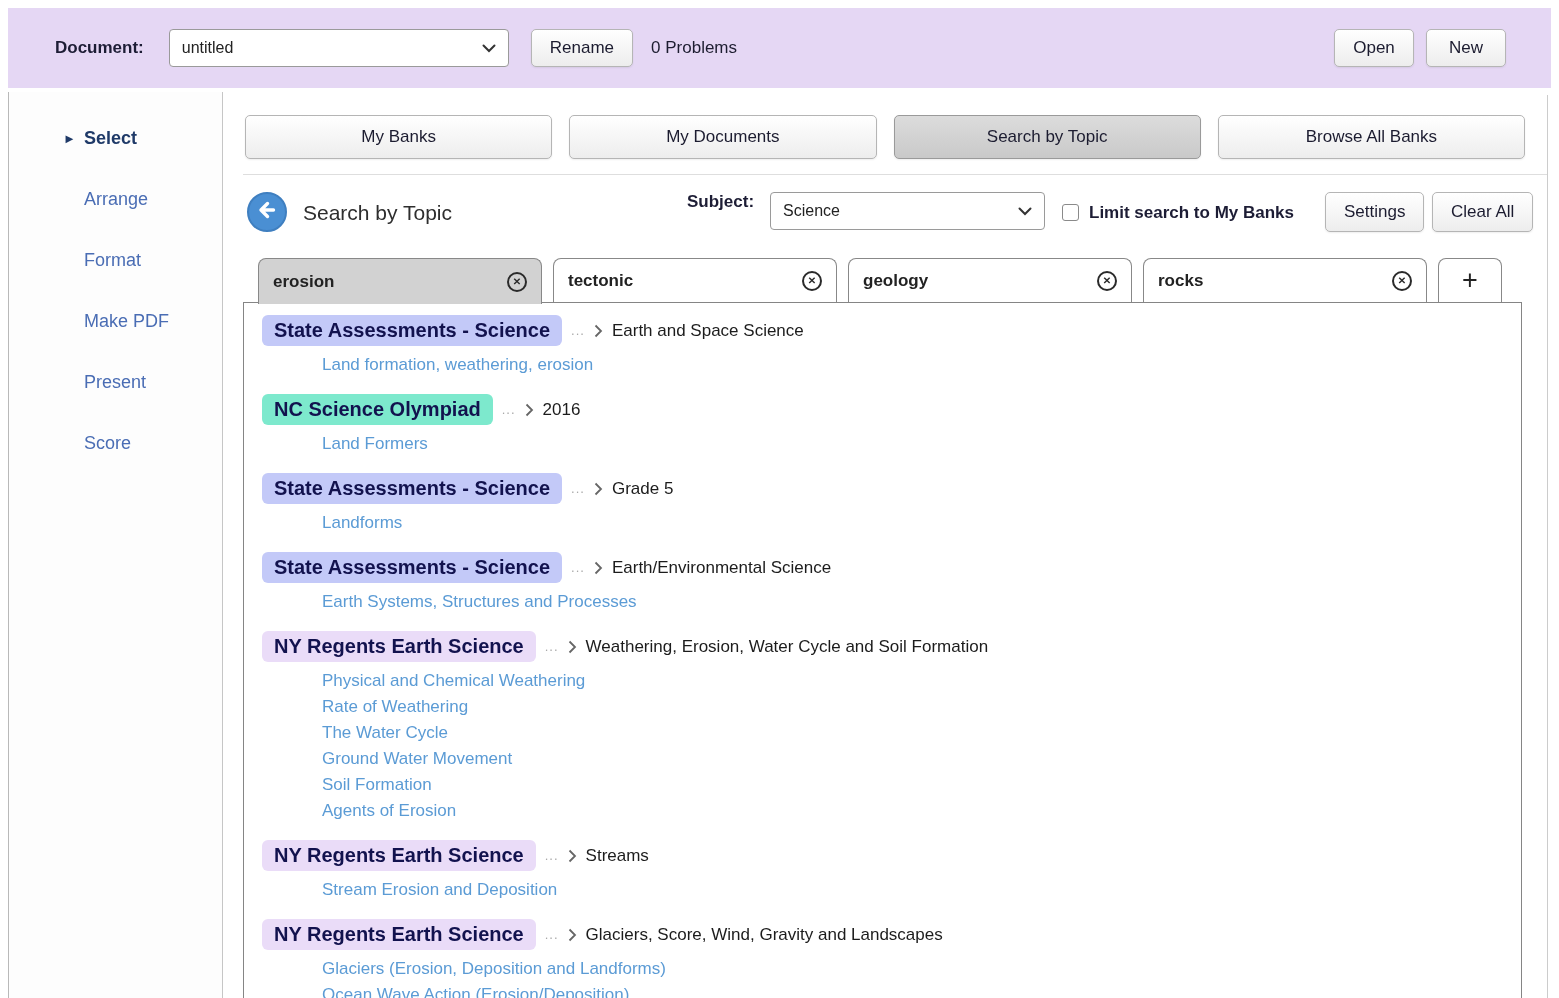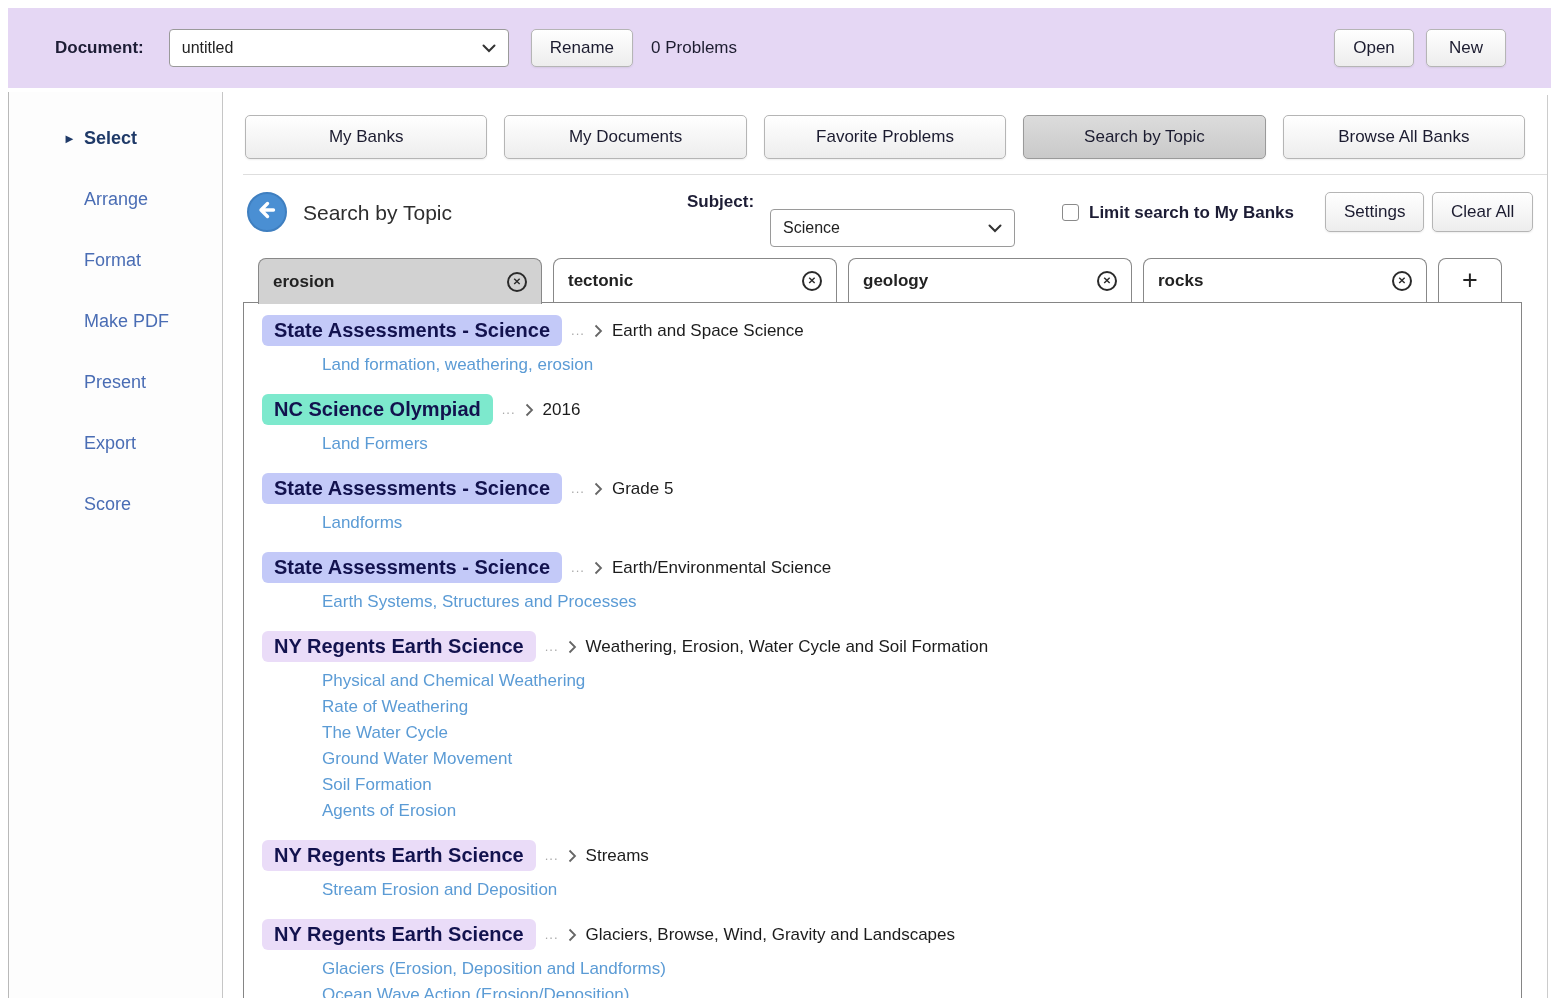--- a/index.html
+++ b/index.html
@@ -53,21 +53,21 @@
   .right-line { position:absolute; left:1547px; top:95px; width:1px; height:903px; background:#cccccc; }
 
   
   .back-btn {
     position:absolute; left:247px; top:192px; width:40px; height:40px; border-radius:50%;
     background:#4a8fd3; display:flex; align-items:center; justify-content:center; cursor:pointer;
     border:2px solid #3f7fc0;
   }
   .page-title { position:absolute; left:303px; top:201px; font-size:21px; color:#2e2e2e; }
   .subject-label { position:absolute; left:687px; top:192px; font-size:17px; font-weight:bold; color:#1d1d35; }
-  .subject-select { position:absolute; left:770px; top:209px; width:245px; }
+  .subject-select { position:absolute; left:770px; top:192px; width:275px; }
   .limit-checkbox {
     position:absolute; left:1062px; top:204px; width:17px; height:17px;
     border:1px solid #8a8a8a; border-radius:3px; background:#fff; cursor:pointer;
   }
   .limit-label { position:absolute; left:1089px; top:203px; font-size:17px; font-weight:bold; color:#1d1d35; }
   .settings-btn { position:absolute; left:1325px; top:192px; height:40px; }
   .clearall-btn { position:absolute; left:1432px; top:192px; height:40px; }
 
   
   .terms-row { position:absolute; left:258px; top:258px; height:46px; display:flex; gap:11px; z-index:2; }
@@ -138,31 +138,27 @@
     <div class="sb-item">
       <span class="sb-label">Format</span>
     </div>
     <div class="sb-item">
       <span class="sb-label">Make PDF</span>
     </div>
     <div class="sb-item">
       <span class="sb-label">Present</span>
     </div>
     <div class="sb-item">
-      <span class="sb-label">Export</span>
-    </div>
-    <div class="sb-item">
       <span class="sb-label">Score</span>
     </div>
   </nav>
 
 <div class="main-tabs" id="main-tabs">
     <button class="btn main-tab">My Banks</button>
     <button class="btn main-tab">My Documents</button>
-    <button class="btn main-tab">Favorite Problems</button>
     <button class="btn main-tab active">Search by Topic</button>
     <button class="btn main-tab">Browse All Banks</button>
   </div>
 <div class="tabs-divider"></div>
 <div class="right-line"></div>
 
 <div class="back-btn">
   <span>
     <svg width="20" height="20" viewBox="0 0 20 20">
         <path d="M10.5 3.5 L4 10 L10.5 16.5 M4 10 H16.5" fill="none" stroke="#ffffff" stroke-width="3.4" stroke-linecap="round" stroke-linejoin="round"></path>
@@ -303,21 +299,21 @@
       </div>
       <div class="result-row">
         <div class="badge-line">
           <span class="bank-badge" style="background: rgb(234, 220, 248);">NY Regents Earth Science</span>
           <span class="ellipsis">...</span>
           <span class="bc-chevron">
             <svg width="9" height="14" viewBox="0 0 9 14">
               <path d="M1.5 1.5 L7 7 L1.5 12.5" fill="none" stroke="#666" stroke-width="1.8"></path>
             </svg>
           </span>
-          <span class="category">Glaciers, Browse, Wind, Gravity and Landscapes</span>
+          <span class="category">Glaciers, Score, Wind, Gravity and Landscapes</span>
         </div>
         <div class="topics">
           <a class="topic">Glaciers (Erosion, Deposition and Landforms)</a>
           <a class="topic">Ocean Wave Action (Erosion/Deposition)</a>
         </div>
       </div>
     </div>
 </div>
 
 </body></html>

